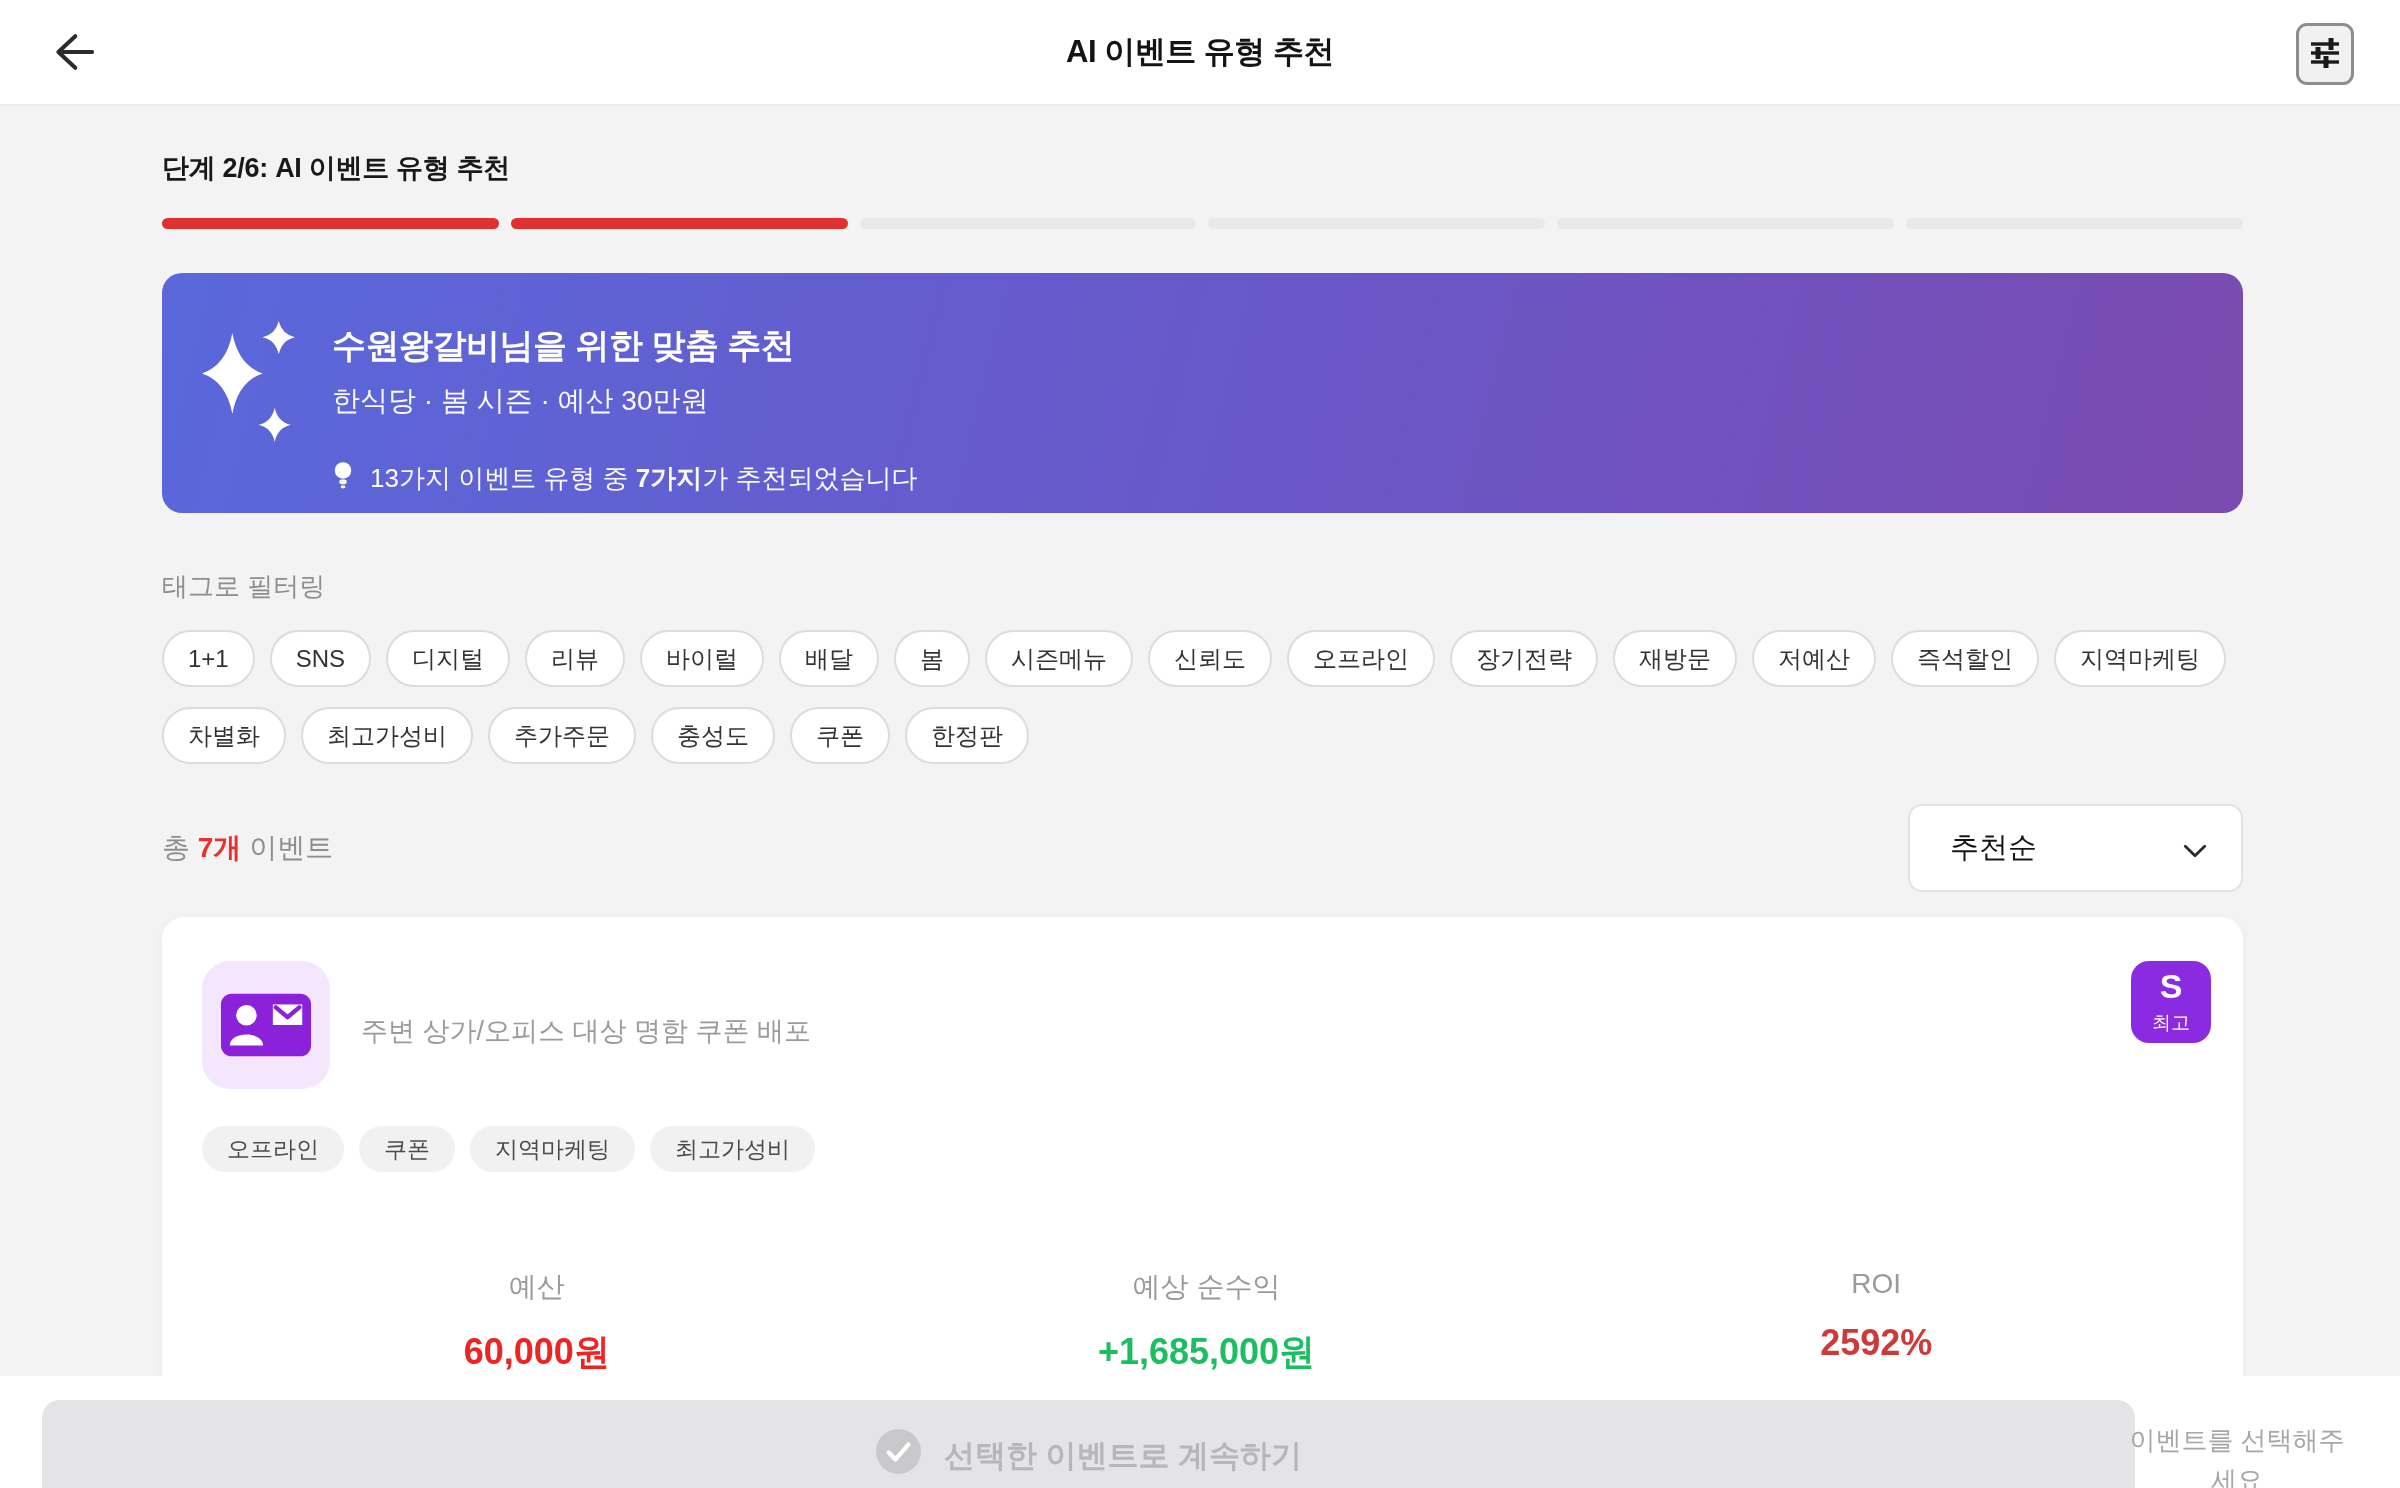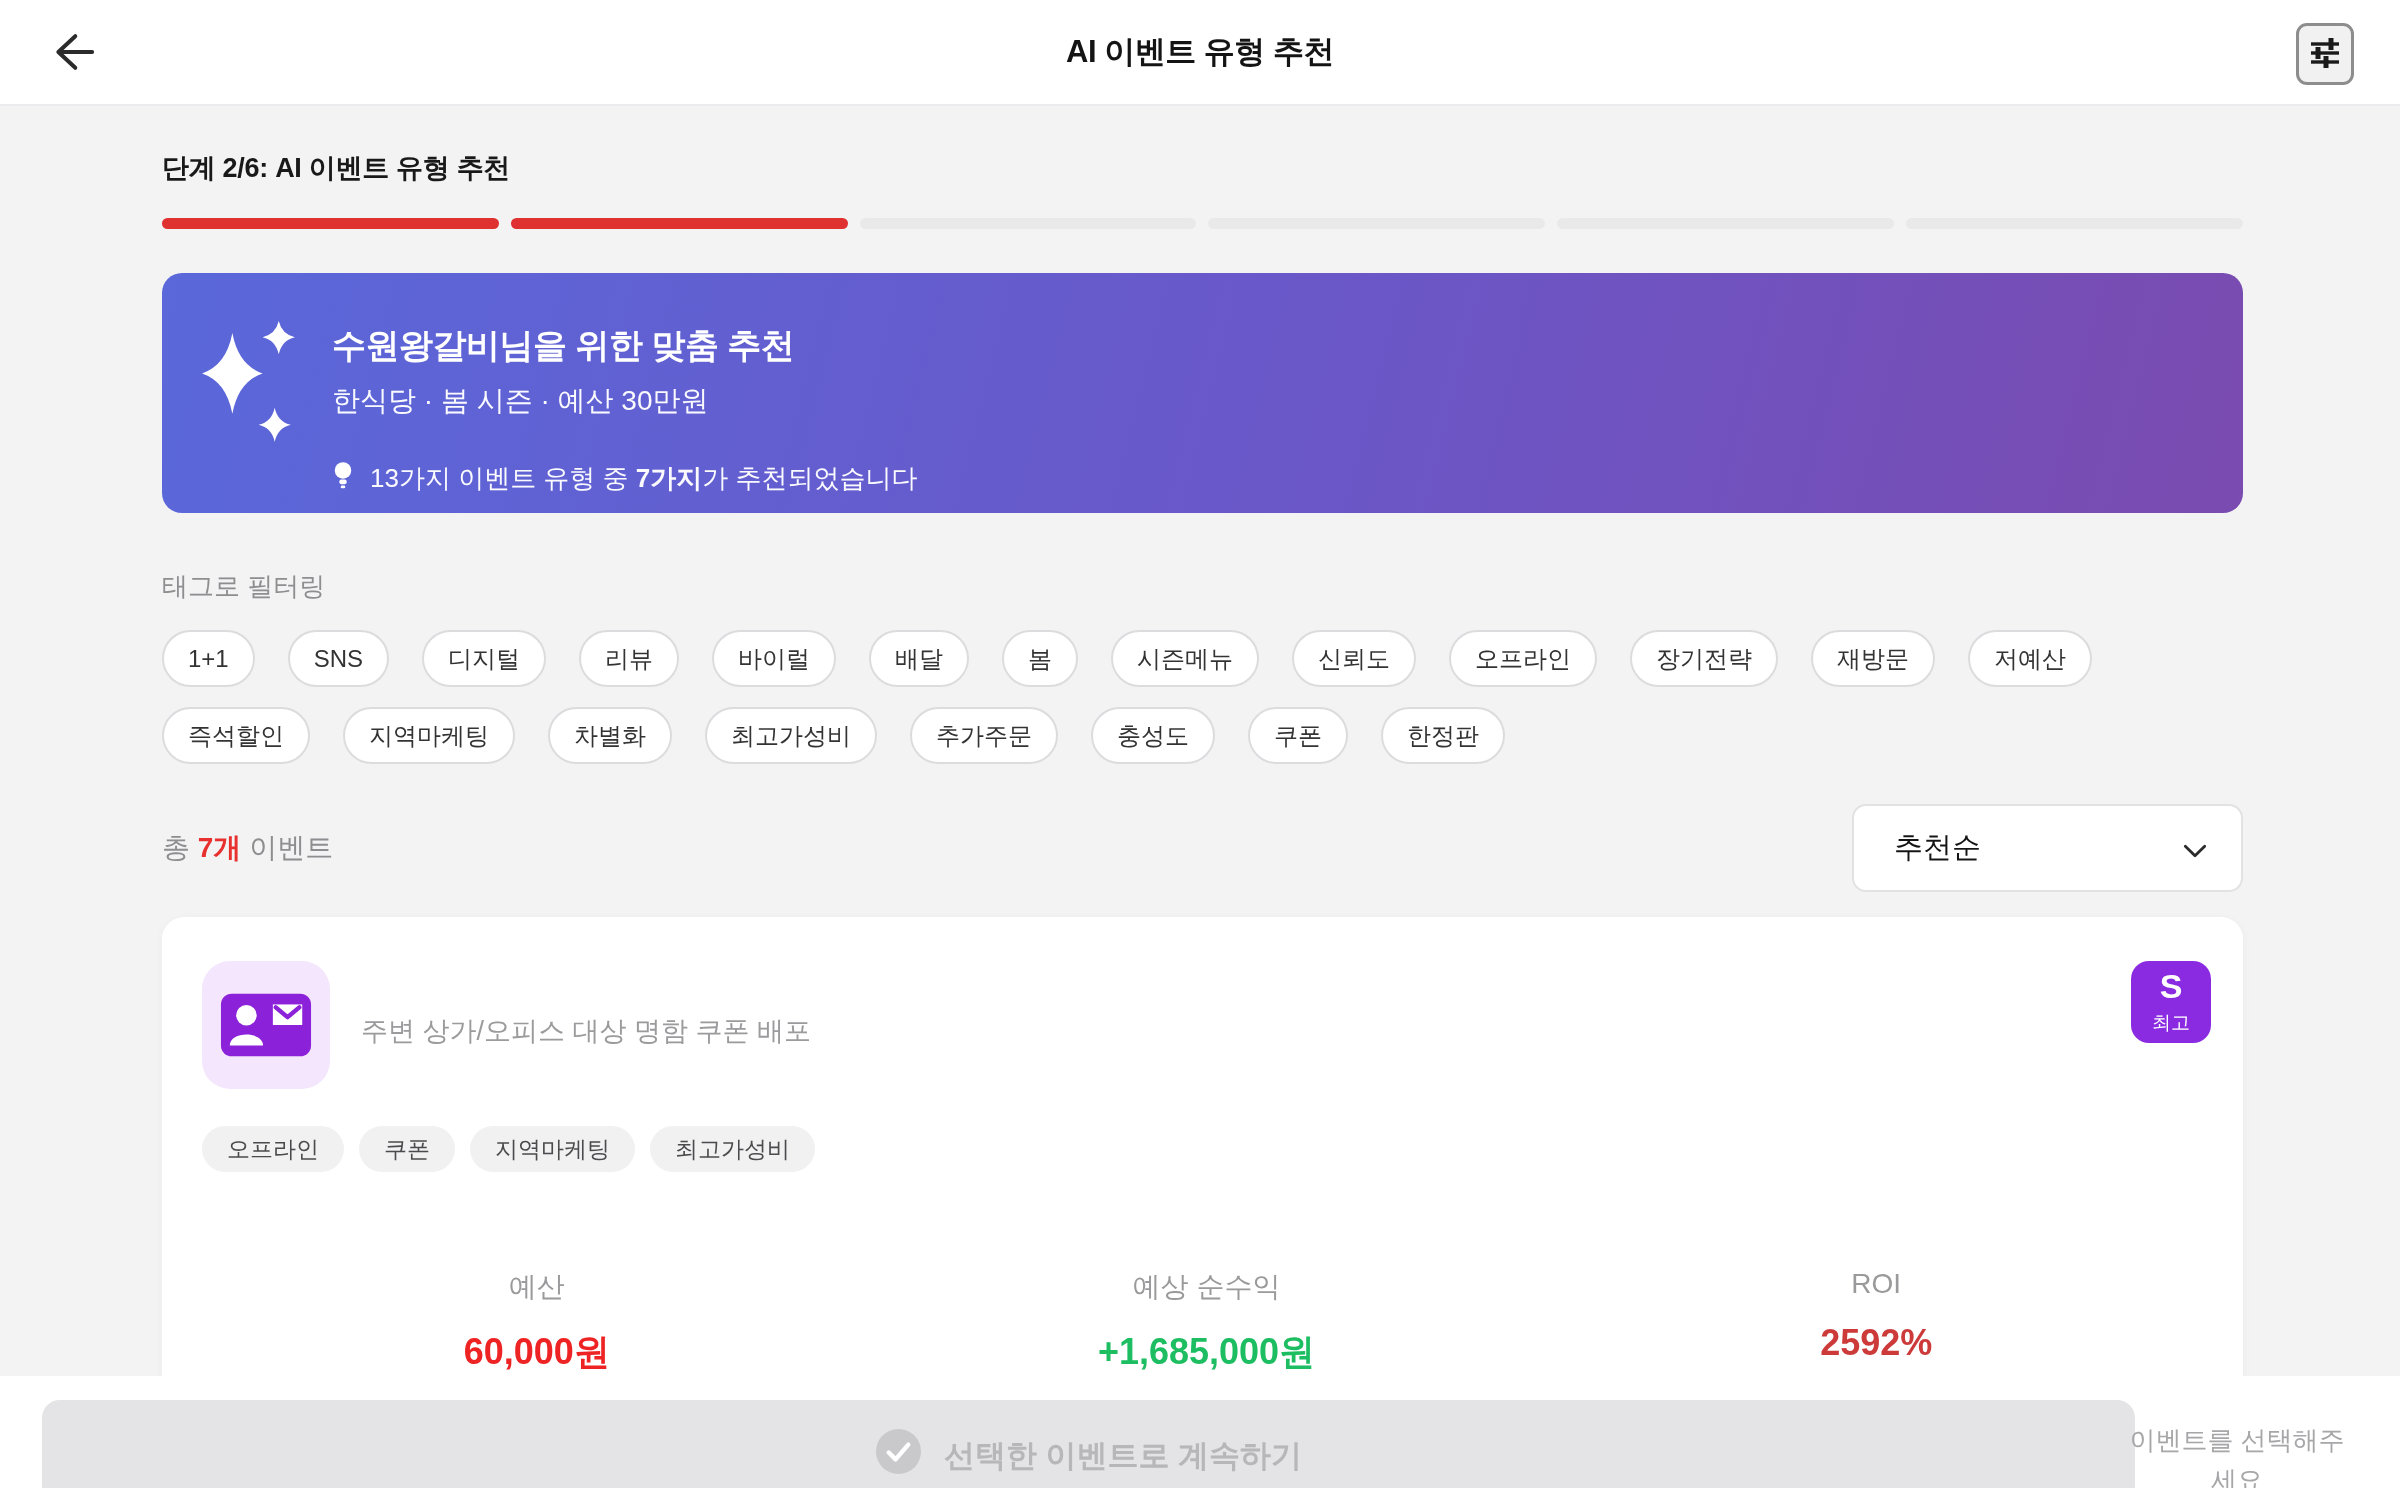--- a/index.html
+++ b/index.html
@@ -42,32 +42,32 @@
   .sparkles { width:96px; margin-top:42px; flex:none; }
   .banner-text { margin-left:34px; padding-top:44px; }
   .banner-title { font-size:34px; font-weight:700; letter-spacing:-0.5px; }
   .banner-subtitle { margin-top:13px; font-size:28px; color:rgba(255,255,255,0.96); }
   .banner-info { margin-top:40px; display:flex; align-items:center; gap:16px;
                  font-size:26px; color:rgba(255,255,255,0.97); }
   .banner-info b { font-weight:700; }
   
   .tags-section { margin-top:56px; }
   .tags-label { font-size:26px; color:#8e8e90; }
-  .chips { margin-top:26px; display:flex; flex-wrap:wrap; gap:20px 33px; }
+  .chips { margin-top:26px; display:flex; flex-wrap:wrap; gap:20px 15px; }
   .chip {
     height:57px; padding:0 24px; border-radius:29px; border:2px solid #dcdcde;
     background:#fff; font-size:24px; color:#333; font-family:inherit; cursor:pointer;
     display:flex; align-items:center;
   }
   
   .list-header { margin-top:40px; display:flex; align-items:center; justify-content:space-between; }
   .count { font-size:28px; color:#8e8e90; }
   .count b { color:#e8312e; font-weight:700; }
   .sort {
-    width:391px; height:88px; border-radius:14px; border:2px solid #e2e2e4; background:#fff;
+    width:335px; height:88px; border-radius:14px; border:2px solid #e2e2e4; background:#fff;
     display:flex; align-items:center; justify-content:space-between;
     padding:0 34px 0 40px; font-size:29px; color:#141414; font-family:inherit; cursor:pointer;
   }
   
   .card {
     margin-top:25px; background:#fff; border-radius:22px;
     padding:44px 32px 60px 40px; height:560px;
     box-shadow:0 2px 10px rgba(0,0,0,0.04);
   }
   .card-head { display:flex; align-items:flex-start; }

